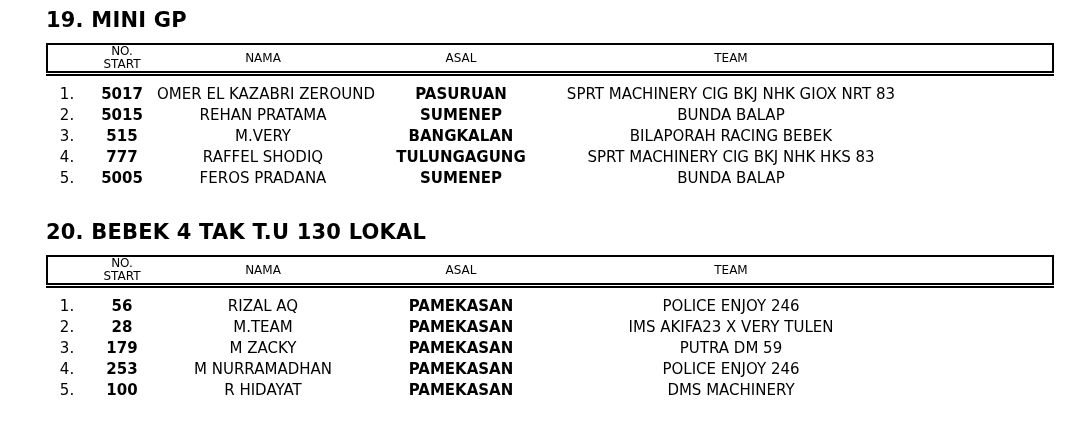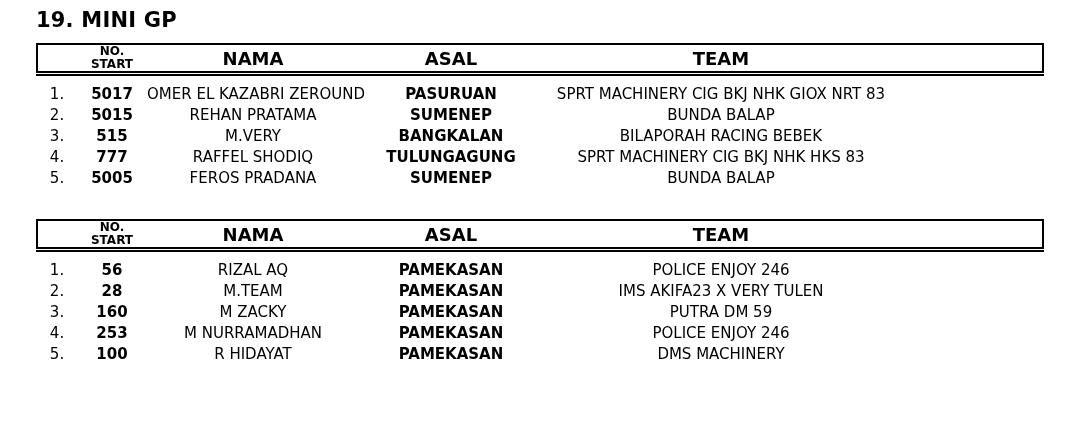--- a/index.html
+++ b/index.html
@@ -5,21 +5,21 @@
   * { box-sizing: border-box; }
   html, body { margin: 0; padding: 0; }
   body {
     width: 1080px;
     height: 430px;
     background: #ffffff;
     color: #000000;
     font-family: "DejaVu Sans", "Liberation Sans", sans-serif;
     overflow: hidden;
   }
-  .doc { padding: 7px 34px 0 36px; }
+  .doc { padding: 7px 34px 0 46px; }
 
   .section-title {
     font-size: 21px;
     font-weight: 700;
     line-height: 26px;
     margin: 0 0 10px 0;
     white-space: nowrap;
     letter-spacing: 0.2px;
   }
   .section-2 { margin-top: 30px; }
@@ -34,29 +34,29 @@
   col.w-nama   { width: 212px; }
   col.w-asal   { width: 184px; }
   col.w-team   { width: 356px; }
   col.w-spacer { width: 144px; }
 
   th {
     padding: 0;
     height: 26px;
     text-align: center;
     vertical-align: middle;
-    font-weight: 700;
+    font-weight: 400;
     border-top: 2px solid #000;
     border-bottom: 5px double #000;
     background: #ffffff;
   }
   th:first-child { border-left: 2px solid #000; }
   th:last-child  { border-right: 2px solid #000; }
   .h-no-start { font-size: 12px; line-height: 13px; }
-  .h-col      { font-size: 18px; }
+  .h-col      { font-size: 12px; }
 
   td {
     padding: 0;
     height: 21px;
     line-height: 21px;
     font-size: 15px;
     text-align: center;
     vertical-align: middle;
     white-space: nowrap;
   }
@@ -131,20 +131,21 @@
           <td class="c-nama">FEROS PRADANA</td>
           <td class="c-asal">SUMENEP</td>
           <td class="c-team">BUNDA BALAP</td>
           <td class="c-spacer"></td>
         </tr>
       </tbody>
     </table>
   </div>
 
   <div class="section section-2">
+    <h2 class="section-title">20. BEBEK 4 TAK T.U 130 LOKAL</h2>
     <table class="roster">
       <colgroup>
         <col class="w-no">
           <col class="w-start">
           <col class="w-nama">
           <col class="w-asal">
           <col class="w-team">
           <col class="w-spacer">
       </colgroup>
       <thead>
@@ -172,21 +173,21 @@
         <tr>
           <td class="c-no">2.</td>
           <td class="c-start">28</td>
           <td class="c-nama">M.TEAM</td>
           <td class="c-asal">PAMEKASAN</td>
           <td class="c-team">IMS AKIFA23 X VERY TULEN</td>
           <td class="c-spacer"></td>
         </tr>
         <tr>
           <td class="c-no">3.</td>
-          <td class="c-start">160</td>
+          <td class="c-start">179</td>
           <td class="c-nama">M ZACKY</td>
           <td class="c-asal">PAMEKASAN</td>
           <td class="c-team">PUTRA DM 59</td>
           <td class="c-spacer"></td>
         </tr>
         <tr>
           <td class="c-no">4.</td>
           <td class="c-start">253</td>
           <td class="c-nama">M NURRAMADHAN</td>
           <td class="c-asal">PAMEKASAN</td>

